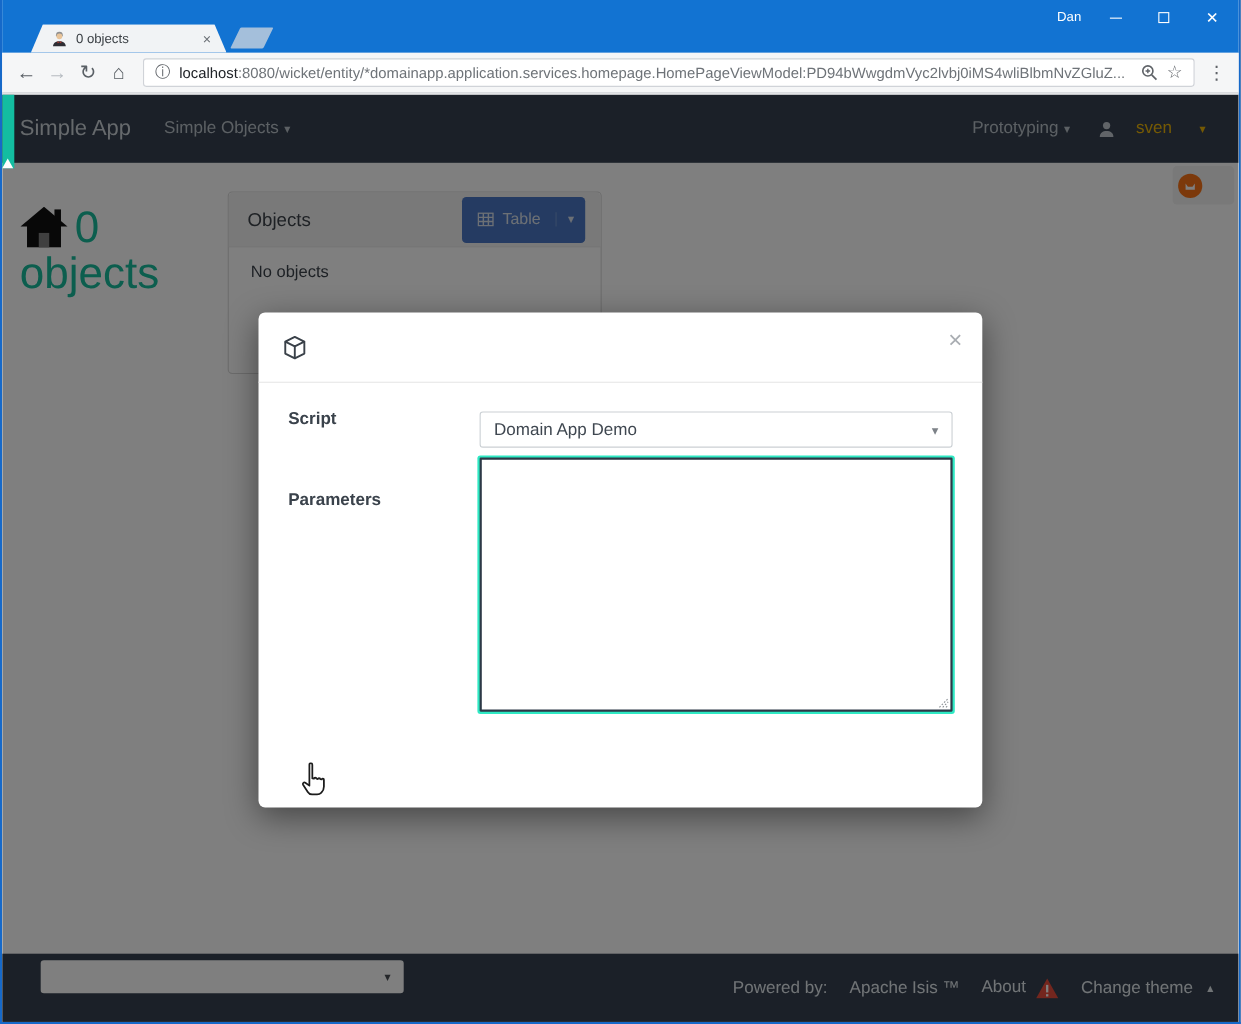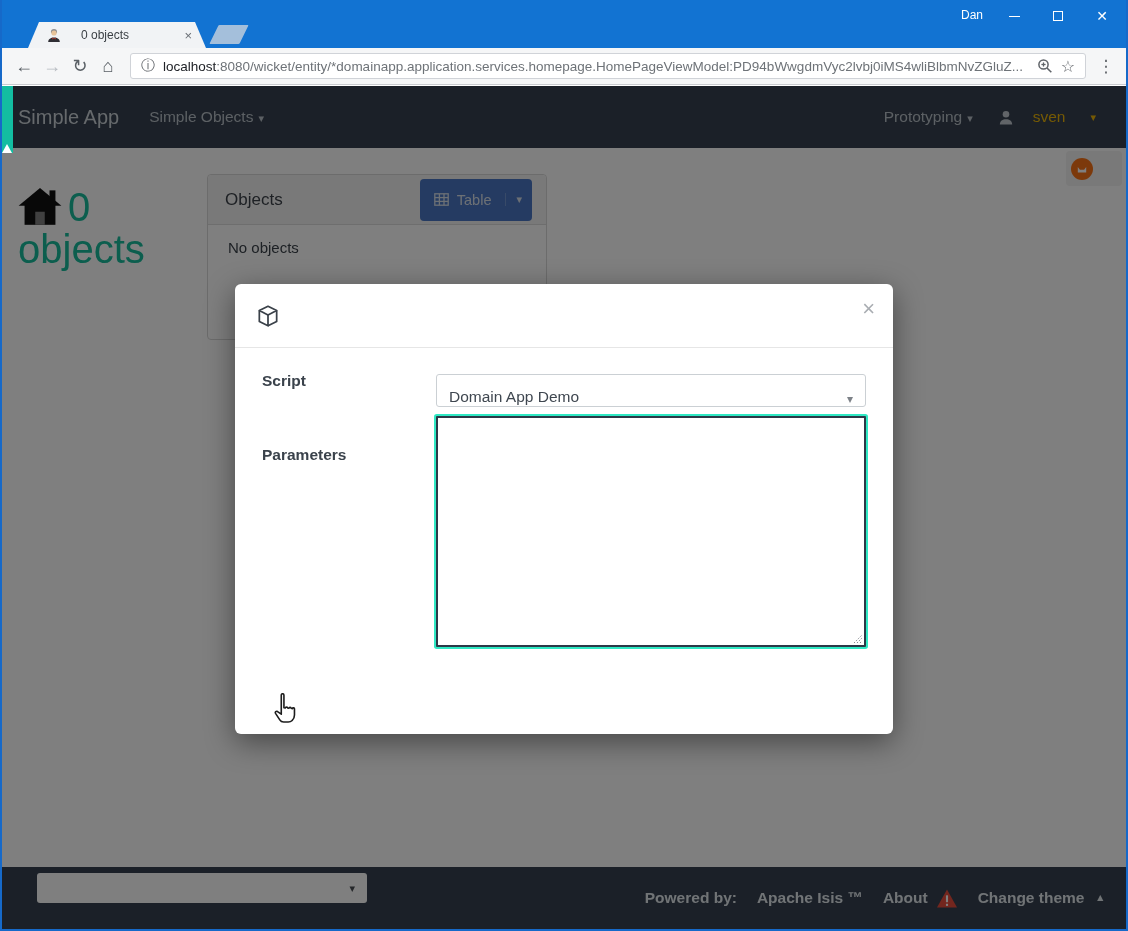--- a/index.html
+++ b/index.html
@@ -15,21 +15,21 @@
   .profile-name { position:absolute; top:8px; right:143px; color:#fff; font-size:12px; }
   .win-controls { position:absolute; top:2px; right:2px; display:flex; }
   .win-btn { width:44px; height:28px; display:flex; align-items:center; justify-content:center; color:#fff; font-size:13px; }
   .min-glyph { display:block; width:11px; height:0; border-top:1.5px solid #fff; }
   .max-glyph { display:block; width:10px; height:10px; border:1.5px solid #fff; }
   .close-glyph { font-size:14px; line-height:1; }
 
   .tab { position:absolute; left:26px; bottom:0; width:178px; height:26px; background:#f1f3f5;
     clip-path:polygon(11px 0, calc(100% - 11px) 0, 100% 100%, 0 100%);
     display:flex; align-items:center; padding:0 14px 0 18px; }
-  .tab-title { font-size:12px; color:#3b4045; flex:1; white-space:nowrap; overflow:hidden; margin-left:19px; }
+  .tab-title { font-size:12px; color:#3b4045; flex:1; white-space:nowrap; overflow:hidden; margin-left:7px; }
   .tab-close { color:#6a6f75; font-size:13px; line-height:1; }
   .newtab-btn { position:absolute; left:212px; bottom:4px; width:30px; height:19px; background:#a4bfdb; transform:skewX(-26deg); border-radius:1px; }
 
   .toolbar { position:absolute; top:48px; left:0; right:0; height:37px; background:#f5f6f7;
     border-bottom:1px solid #c9cbcf; display:flex; align-items:center; padding:0 8px; }
   .nav-ico { width:28px; height:28px; display:flex; align-items:center; justify-content:center;
     font-size:18px; color:#5a6066; }
   .nav-ico.disabled { color:#b7bcc2; }
   .addressbar { flex:1; height:26px; margin:0 8px; background:#fff; border:1px solid #d0d3d8; border-radius:3px;
     display:flex; align-items:center; padding:0 10px; gap:8px; min-width:0; }
@@ -83,41 +83,41 @@
   
   .modal { position:absolute; left:233px; top:198px; width:658px; height:450px; background:#fff;
     border-radius:6px; box-shadow:0 8px 30px rgba(0,0,0,.45); z-index:20; }
   .modal-header { position:relative; height:64px; border-bottom:1px solid #e6e6e6; display:flex; align-items:center; padding:0 20px; }
   .modal-title { font-size:20px; margin-left:9px; color:#2f3b47; }
   .modal-title .t-accent { color:#1dc9a4; }
   .modal-title .t-rest { margin-left:6px; }
   .modal-close { position:absolute; right:18px; top:12px; font-size:22px; color:#a9adb2; font-weight:300; }
   .form-label { position:absolute; left:27px; font-weight:bold; font-size:15.5px; color:#3a424b; }
   .script-select { position:absolute; left:201px; top:90px; width:430px; height:33px; background:#fff;
-    border:1px solid #cbd0d4; border-radius:3px; display:flex; align-items:flex-end; padding:0 12px;
+    border:1px solid #cbd0d4; border-radius:3px; display:flex; align-items:center; padding:0 12px;
     font-size:15.5px; color:#3f4750; }
   .script-select .sel-caret { margin-left:auto; color:#7d8288; font-size:12px; }
   .ta-wrap { position:absolute; left:201px; top:132px; width:430px; height:231px; }
   .params-ta { width:100%; height:100%; resize:none; border:2px solid #2c3947; border-radius:1px;
     box-shadow:0 0 0 2px #2fe9c4; outline:none; font-family:"Liberation Sans",sans-serif; font-size:14px; padding:6px; }
   .ta-grip { position:absolute; right:3px; bottom:3px; pointer-events:none; }
   .btn-row { position:absolute; left:23px; top:392px; display:flex; gap:13px; }
   .btn { height:37px; border:none; border-radius:3px; color:#fff; font-size:15px; font-family:"Liberation Sans",sans-serif; padding:0 14px; }
   .btn-ok { background:#1e2836; }
   .btn-cancel { background:#a5b5af; }
 
   .cursor { position:absolute; left:268px; top:607px; z-index:30; }
 
   
   .footer { position:absolute; left:0; right:0; bottom:0; height:62px; background:#364150;
     display:flex; align-items:center; }
   .footer-select { position:absolute; left:35px; top:6px; width:330px; height:30px; background:#fff; border-radius:3px;
     display:flex; align-items:center; justify-content:flex-end; padding-right:12px; color:#4a4f55; font-size:11px; }
-  .footer-right { margin-left:auto; margin-right:23px; display:flex; align-items:flex-start; gap:20px;
-    font-size:15.5px; color:#e2e8ed;font-weight:bold; }
+  .footer-right { margin-left:auto; margin-right:23px; display:flex; align-items:flex-end; gap:20px;
+    font-size:15.5px; color:#e2e8ed; }
   .footer-group { display:flex; align-items:center; gap:8px; }
 </style>
 </head>
 <body>
 
 <div class="window">
 
   <div class="chrome-top">
     <span class="profile-name">Dan</span>
     <div class="win-controls">

